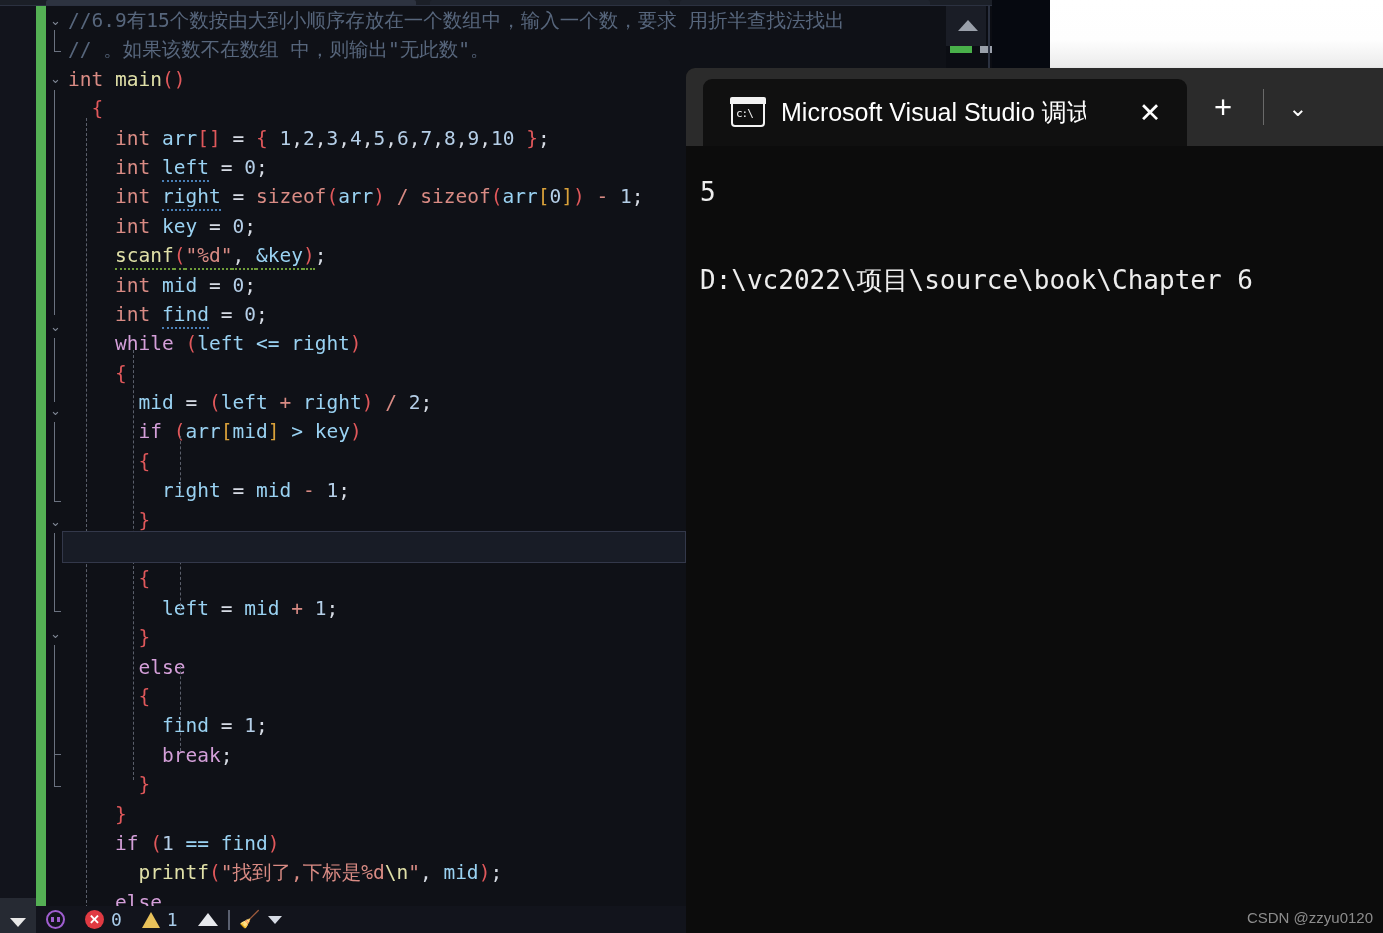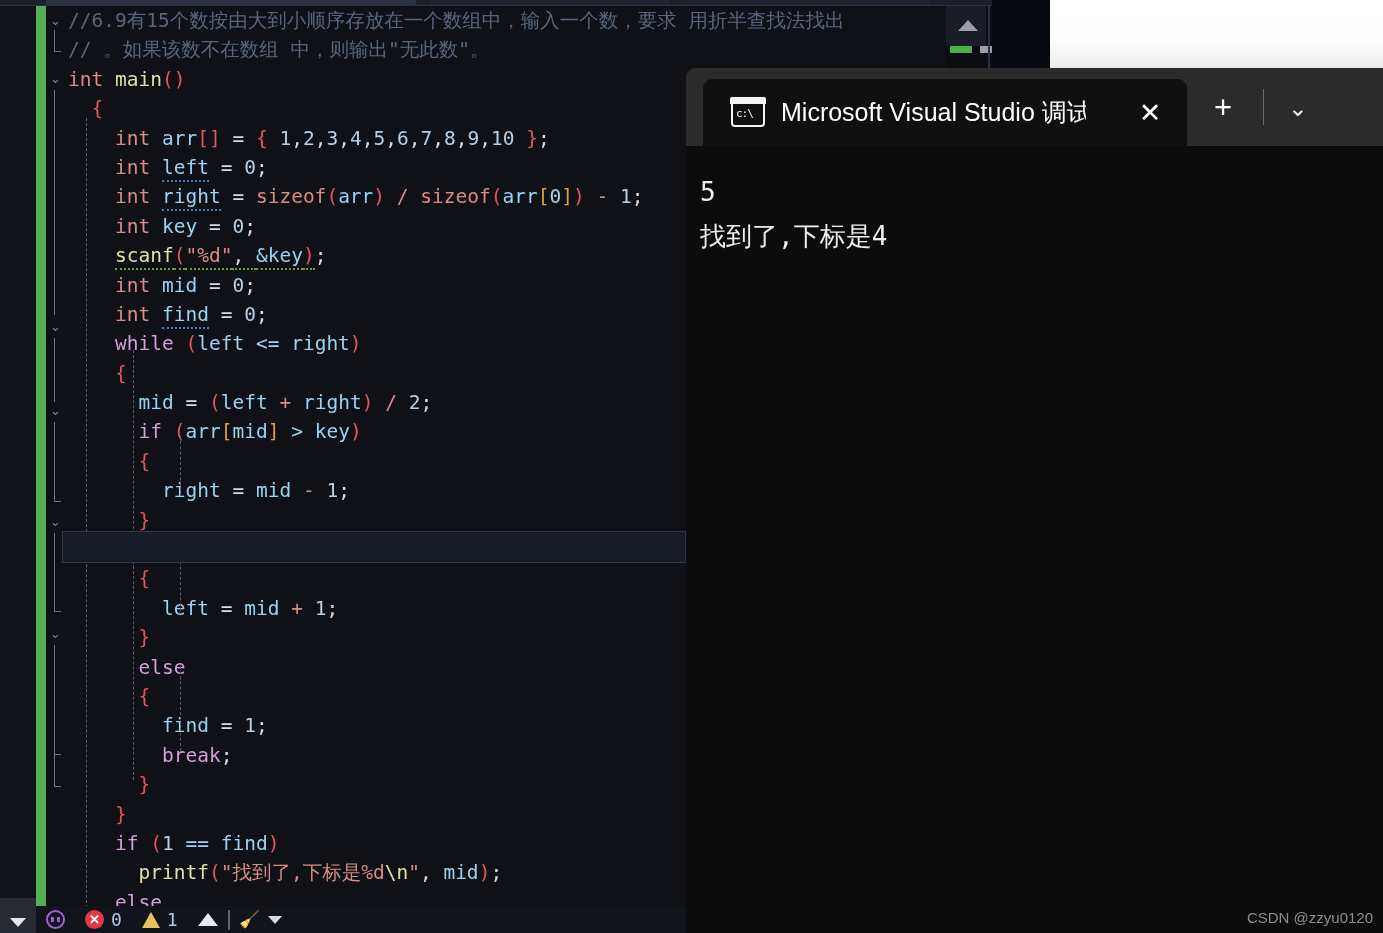--- a/index.html
+++ b/index.html
@@ -302,17 +302,17 @@
         <span class="cmd-icon">
           <span class="cmd-icon-text">c:\</span>
         </span>
         <span class="console-title">Microsoft Visual Studio 调试控</span>
         <span class="console-close">✕</span>
       </div>
       <span class="console-newtab">+</span>
       <span class="tb-divider"></span>
       <span class="console-dropdown">⌄</span>
     </div>
-    <div class="console-body" id="console-body"><div class="console-line">5</div><div class="console-line">找到了,下标是4</div><div class="console-blank"></div></div>
+    <div class="console-body" id="console-body"><div class="console-line">5</div><div class="console-blank"></div><div class="console-line">D:\vc2022\项目\source\book\Chapter 6</div></div>
   </div>
 
   <div class="watermark">CSDN @zzyu0120</div>
 </div>
 
 </body></html>

